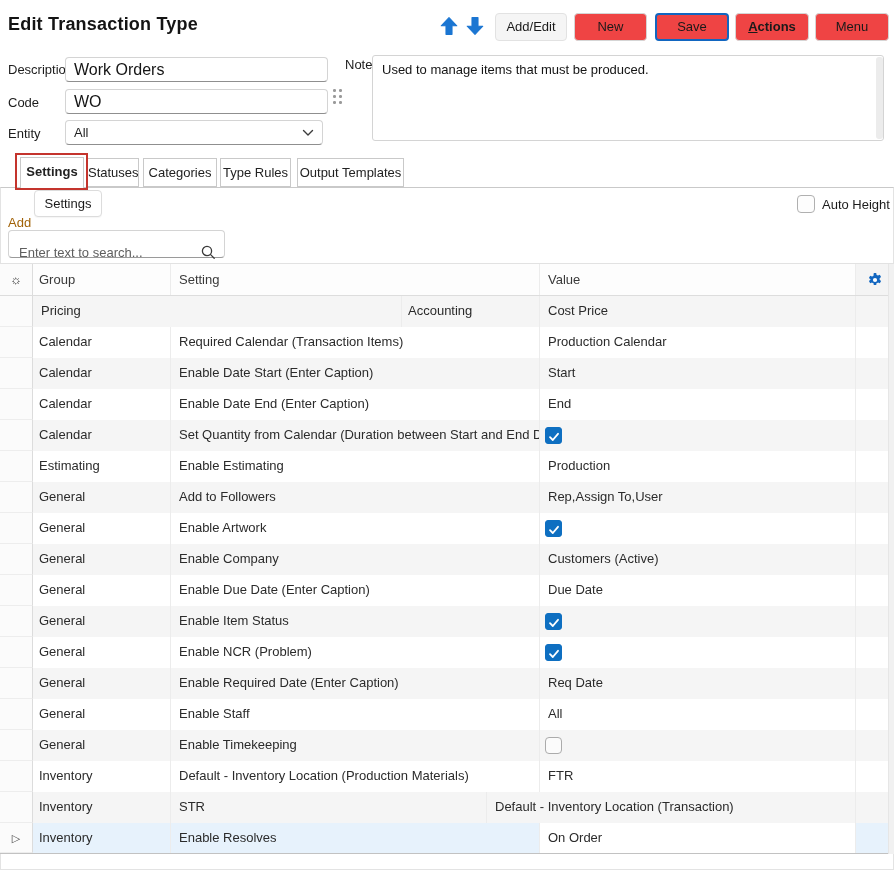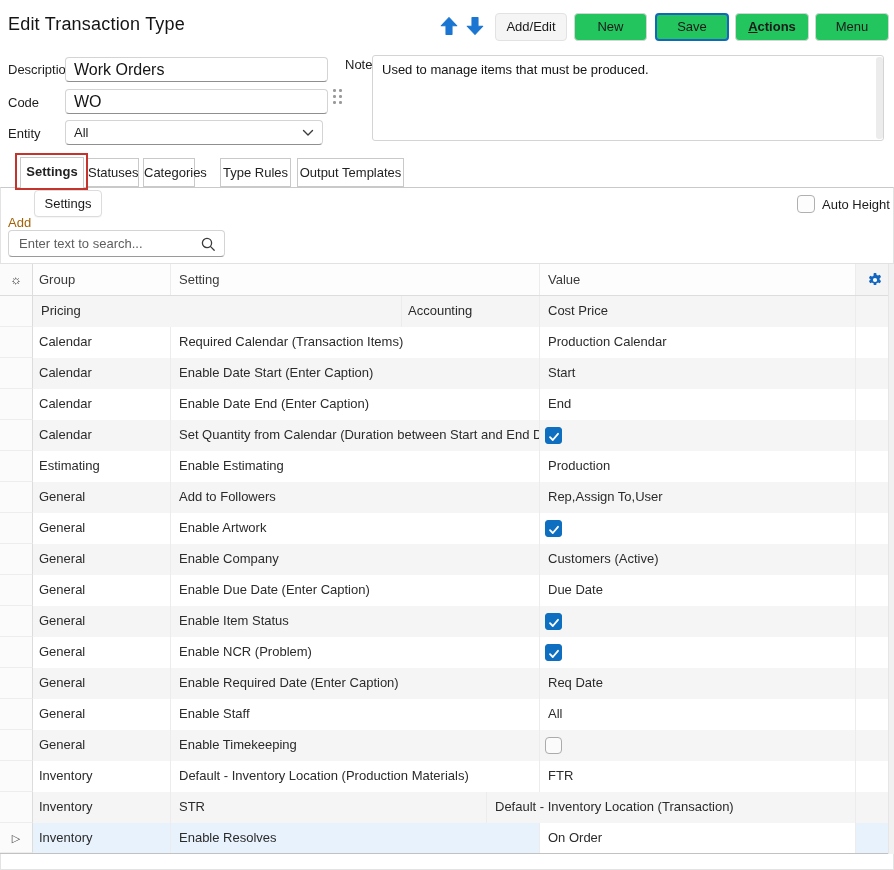--- a/index.html
+++ b/index.html
@@ -2,23 +2,23 @@
 <html><head>
 <meta charset="utf-8">
 <style>
   html,body{margin:0;padding:0;background:#fff;}
   *{box-sizing:border-box;}
   #app{position:relative;width:894px;height:870px;background:#fff;
        font-family:"Liberation Sans","DejaVu Sans",sans-serif;color:#1f1f1f;overflow:hidden;}
   .abs{position:absolute;}
 
   
-  #title{left:8px;top:14px;font-size:18px;font-weight:400;color:#141414;letter-spacing:.2px;}
+  #title{left:8px;top:14px;font-size:18px;font-weight:700;color:#141414;letter-spacing:.2px;}
   .arrow-btn{top:16px;width:22px;height:22px;cursor:pointer;background:none;border:none;padding:0;}
-  .hbtn{top:13px;height:28px;border:1px solid #d5d5d5;border-radius:4px;background:#22c55e;
+  .hbtn{top:13px;height:28px;border:1px solid #d5d5d5;border-radius:4px;background:#ef4444;
         font-size:13px;color:#1a1a1a;text-align:center;line-height:26px;cursor:pointer;
         font-family:inherit;padding:0;}
   #btn-addedit{left:495px;width:72px;background:#f5f5f5;border-color:#e2e2e2;}
   #btn-new{left:574px;width:73px;}
   #btn-save{left:655px;width:74px;border:2px solid #1266c0;line-height:24px;}
   #btn-actions{left:735px;width:74px;font-weight:700;}
   #btn-actions .accel{text-decoration:underline;}
   #btn-menu{left:815px;width:74px;}
 
   
@@ -35,38 +35,38 @@
   #note-box{left:372px;top:55px;width:512px;height:86px;border:1px solid #d4d4d4;border-radius:3px;
             font-size:13px;color:#141414;padding:5px 16px 5px 9px;resize:none;font-family:inherit;
             line-height:18px;background:#fff;outline:none;}
   #note-scroll{left:876px;top:57px;width:7px;height:82px;background:#ececec;border-radius:3px;}
 
   
   .tab{top:158px;height:29px;border:1px solid #c9c9c9;background:#fff;font-size:13px;color:#222;
        text-align:center;line-height:27px;cursor:pointer;}
   #tab-settings{left:20px;width:64px;top:157px;height:31px;font-weight:700;border-bottom:none;z-index:2;}
   #tab-statuses{left:87px;width:52px;}
-  #tab-categories{left:143px;width:52px;}
+  #tab-categories{left:143px;width:74px;}
   #tab-copyrules{left:220px;width:71px;}
   #tab-output{left:297px;width:107px;}
   #red-annotation{left:15px;top:153px;width:73px;height:37px;border:2px solid #c4342d;z-index:3;pointer-events:none;}
 
   
   #panel{left:0;top:187px;width:894px;height:683px;border:1px solid #e3e3e3;border-top:1px solid #c9c9c9;background:#fff;}
 
   #add-label{left:8px;top:189px;font-size:13px;color:#a16207;line-height:16px;margin-top:26px;}
   #btn-settings-add{left:34px;top:190px;width:68px;height:27px;border:1px solid #dcdcdc;border-radius:4px;
         background:#fff;font-size:13px;color:#1a1a1a;line-height:25px;text-align:center;cursor:pointer;
         font-family:inherit;padding:0;box-shadow:0 1px 1px rgba(0,0,0,.04);}
   #auto-height-cb{left:797px;top:195px;width:18px;height:18px;border:1px solid #b0b0b0;border-radius:4px;background:#fdfdfd;cursor:pointer;}
   #auto-height-label{left:822px;top:197px;font-size:13px;color:#1c1c1c;}
 
   
   #search-box{left:8px;top:230px;width:217px;height:27px;border:1px solid #d4d4d4;border-bottom-color:#9a9a9a;
-        border-radius:4px;background:#fff;display:flex;align-items:center;padding:0 8px;}
+        border-radius:4px;background:#fff;display:flex;align-items:flex-start;padding:13px 8px;}
   #search-box input{border:none;outline:none;flex:1;font-size:13px;color:#141414;font-family:inherit;background:transparent;}
   #search-box input::placeholder{color:#5e5e5e;}
   #search-icon{cursor:pointer;display:flex;align-items:center;}
 
   
   #grid{left:0;top:263px;width:894px;}
   .grow,#grid-header{display:flex;width:894px;}
   #grid-header{height:33px;background:#fdfdfd;border-top:1px solid #e2e2e2;border-bottom:1px solid #ddd;}
   #grid-header .c{line-height:31px;font-size:13px;color:#3a3a3a;}
   .c{height:100%;border-right:1px solid #ececec;padding-left:8px;white-space:nowrap;overflow:hidden;}

